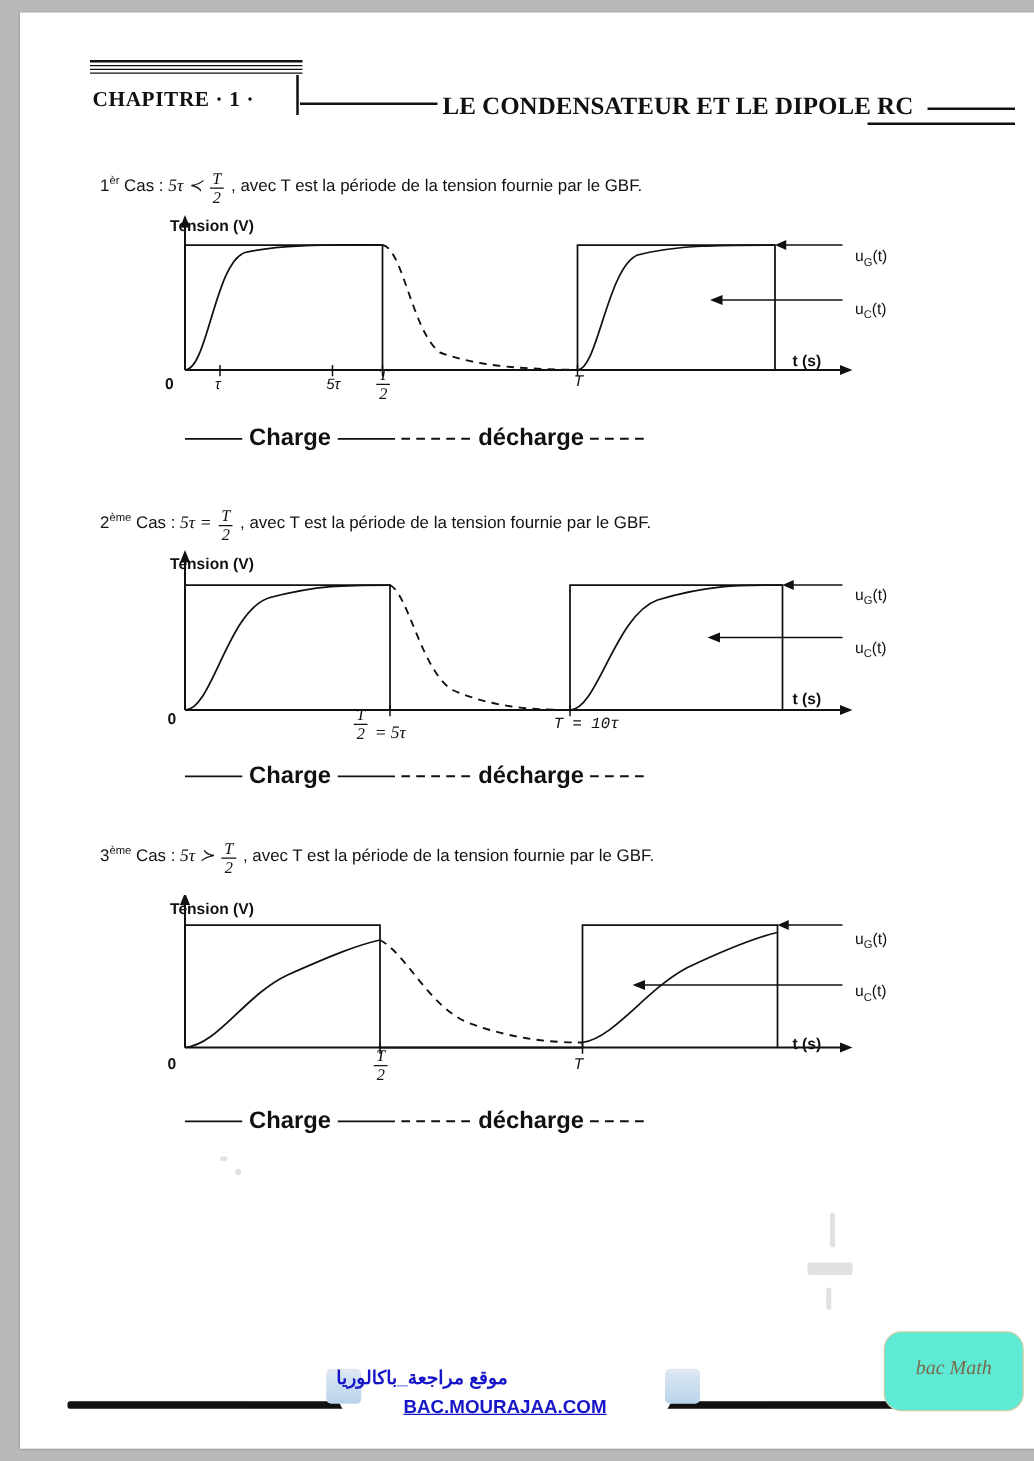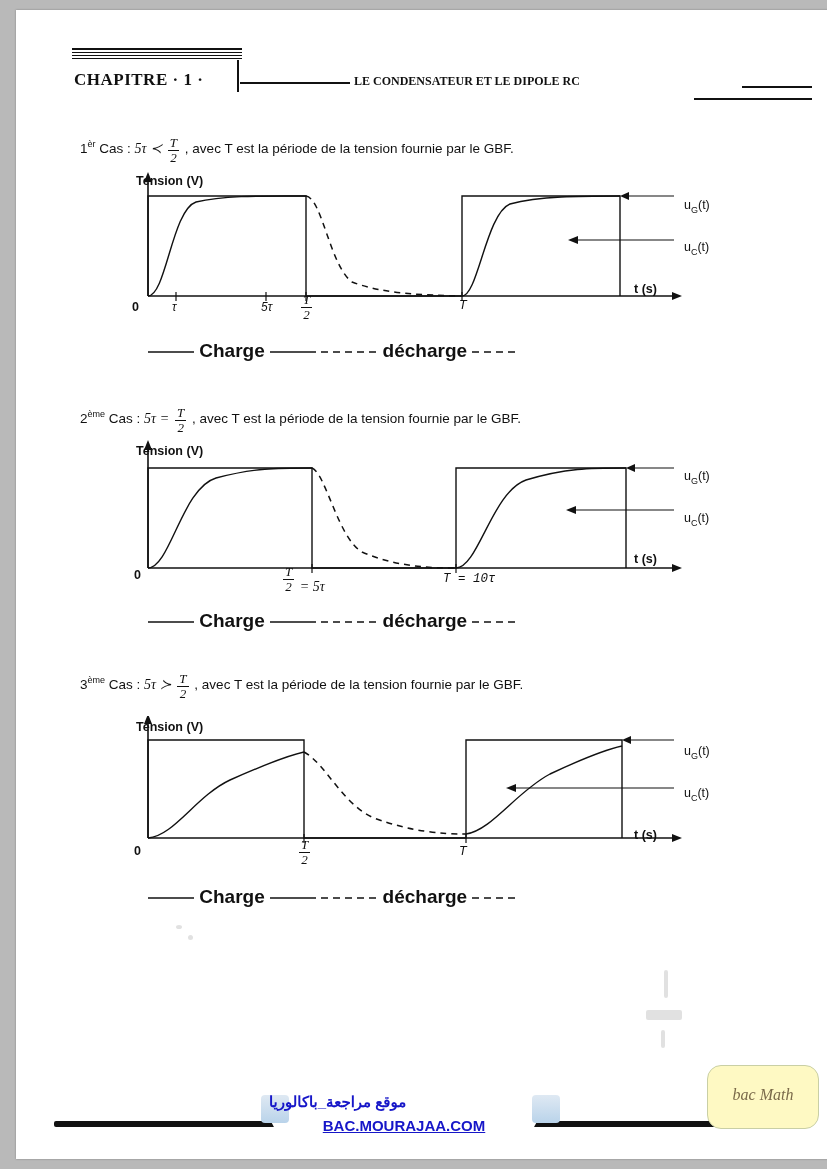--- a/index.html
+++ b/index.html
@@ -33,21 +33,21 @@
   }
   .hdr-vbar{
     position:absolute;left:183px;top:12px;width:2px;height:32px;background:#111;
   }
   .hdr-line-mid{
     position:absolute;left:186px;top:34px;width:110px;height:2px;background:#111;
   }
   .hdr-title{
     position:absolute;left:300px;top:26px;
     font-family:"Liberation Serif", serif;
-    font-size:12px;font-weight:bold;color:#111;white-space:nowrap;
+    font-size:20px;font-weight:bold;color:#111;white-space:nowrap;
   }
   .hdr-line-right{
     position:absolute;left:688px;top:38px;width:70px;height:2px;background:#111;
   }
   .hdr-line-right2{
     position:absolute;left:640px;top:50px;width:118px;height:2px;background:#111;
   }
   
   .case-caption{
     position:absolute;
@@ -89,21 +89,21 @@
     font-size:15px;color:#1616c8;font-weight:bold;text-decoration:underline;margin-top:12px;
   }
   .footer-logo{
     position:absolute;width:28px;height:28px;bottom:36px;border-radius:4px;
     background:linear-gradient(#dfe9f3,#b9d3ea);
   }
   .footer-logo.l{left:245px;}
   .footer-logo.r{left:516px;}
   .bacmath{
     position:absolute;right:36px;bottom:30px;width:110px;height:62px;
-    background:#fef9c3;border:1px solid #c9cfa5;border-radius:14px;
+    background:#5eead4;border:1px solid #c9cfa5;border-radius:14px;
   }
   .bacmath span{
     position:absolute;left:0;right:0;top:20px;text-align:center;
     font-family:"Liberation Serif", serif;font-style:italic;
     font-size:16px;color:#7a6a4a;
   }
   .smudge{position:absolute;background:#c9c9c9;border-radius:50%;opacity:.55;}
 </style>
 </head>
 <body>

